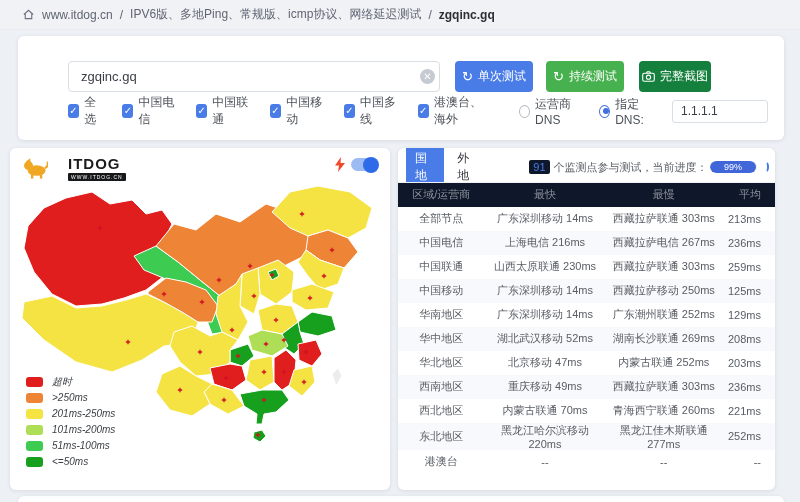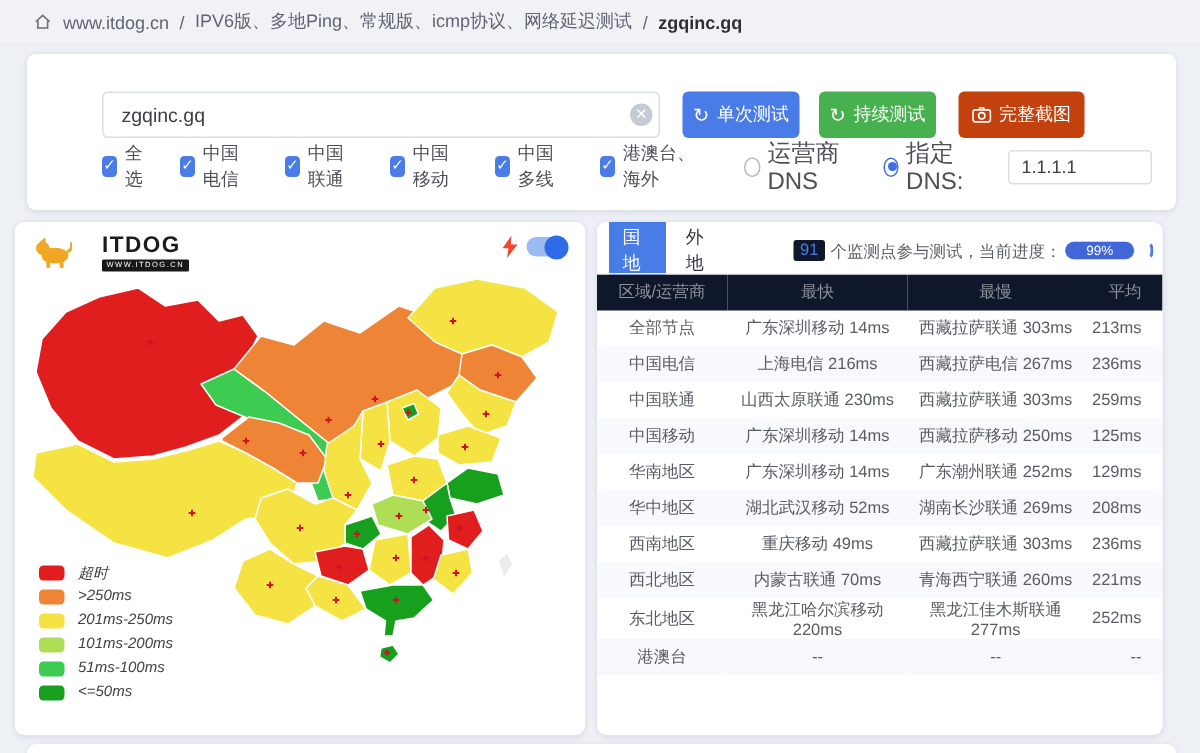--- a/index.html
+++ b/index.html
@@ -23,35 +23,35 @@
   
   .host-input { position:absolute; left:50px; top:25px; width:372px; height:31px;
     border:1px solid #d9dde4; border-radius:4px; padding:0 30px 0 12px; font-size:13px; color:#3a3f46;
     font-family:inherit; outline:none; }
   .clear-ico { position:absolute; left:402px; top:33px; width:15px; height:15px; border-radius:50%;
     background:#c6cad2; color:#fff; font-size:10px; line-height:15px; text-align:center; cursor:pointer; }
   .btn { position:absolute; top:25px; height:31px; border:none; border-radius:4px; color:#fff;
     font-size:12px; font-family:inherit; display:flex; align-items:center; justify-content:center; gap:5px; cursor:pointer; }
   .btn-single { left:437px; width:78px; background:#4a7ce8; }
   .btn-cont   { left:528px; width:78px; background:#47b14f; }
-  .btn-shot   { left:621px; width:84px; background:#c2410c; }
+  .btn-shot   { left:621px; width:72px; background:#15803d; }
   .btn .ico-txt { font-size:13px; line-height:1; }
 
   .opts-row { position:absolute; left:50px; top:64px; width:700px; height:22px; display:flex; align-items:center; }
   .cb-item { display:flex; align-items:center; margin-right:19px; cursor:pointer; }
   .cb-box { width:14px; height:14px; border-radius:3px; background:#4a7ce8; color:#fff; font-size:10px;
     line-height:14px; text-align:center; }
   .cb-label { font-size:12px; color:#4c5158; margin-left:5px; }
   .dns-group { display:flex; align-items:center; margin-left:8px; }
   .radio-item { display:flex; align-items:center; margin-right:14px; cursor:pointer; }
   .radio-dot { width:13px; height:13px; border-radius:50%; border:1px solid #b6bac2; background:#fff; position:relative; }
   .radio-dot.on { border-color:#3f6fe0; }
   .radio-dot.on::after { content:""; position:absolute; left:2.5px; top:2.5px; width:6px; height:6px;
     border-radius:50%; background:#3f6fe0; }
-  .radio-label { font-size:16px; color:#4c5158; margin-left:5px; }
+  .radio-label { font-size:12px; color:#4c5158; margin-left:5px; }
   .dns-input { width:96px; height:23px; border:1px solid #d9dde4; border-radius:3px; padding:0 8px;
     font-size:12px; color:#3a3f46; font-family:inherit; outline:none; }
 
   
   .logo { position:absolute; left:12px; top:8px; display:flex; align-items:flex-start; gap:20px; }
   .logo-txt { display:flex; flex-direction:column; }
   .logo-title { font-size:15px; font-weight:bold; letter-spacing:1px; color:#1c1c1c; line-height:15px; }
   .logo-sub { margin-top:2px; background:#17181a; color:#fff; font-size:5px; letter-spacing:1px;
     padding:1px 3px; border-radius:1px; text-align:center; line-height:6px; }
   .map-tools { position:absolute; right:12px; top:9px; display:flex; align-items:center; gap:6px; }
@@ -327,20 +327,26 @@
           <td>广东潮州联通 252ms</td>
           <td>129ms</td>
         </tr>
         <tr>
           <td>华中地区</td>
           <td>湖北武汉移动 52ms</td>
           <td>湖南长沙联通 269ms</td>
           <td>208ms</td>
         </tr>
         <tr>
+          <td>华北地区</td>
+          <td>北京移动 47ms</td>
+          <td>内蒙古联通 252ms</td>
+          <td>203ms</td>
+        </tr>
+        <tr>
           <td>西南地区</td>
           <td>重庆移动 49ms</td>
           <td>西藏拉萨联通 303ms</td>
           <td>236ms</td>
         </tr>
         <tr>
           <td>西北地区</td>
           <td>内蒙古联通 70ms</td>
           <td>青海西宁联通 260ms</td>
           <td>221ms</td>

